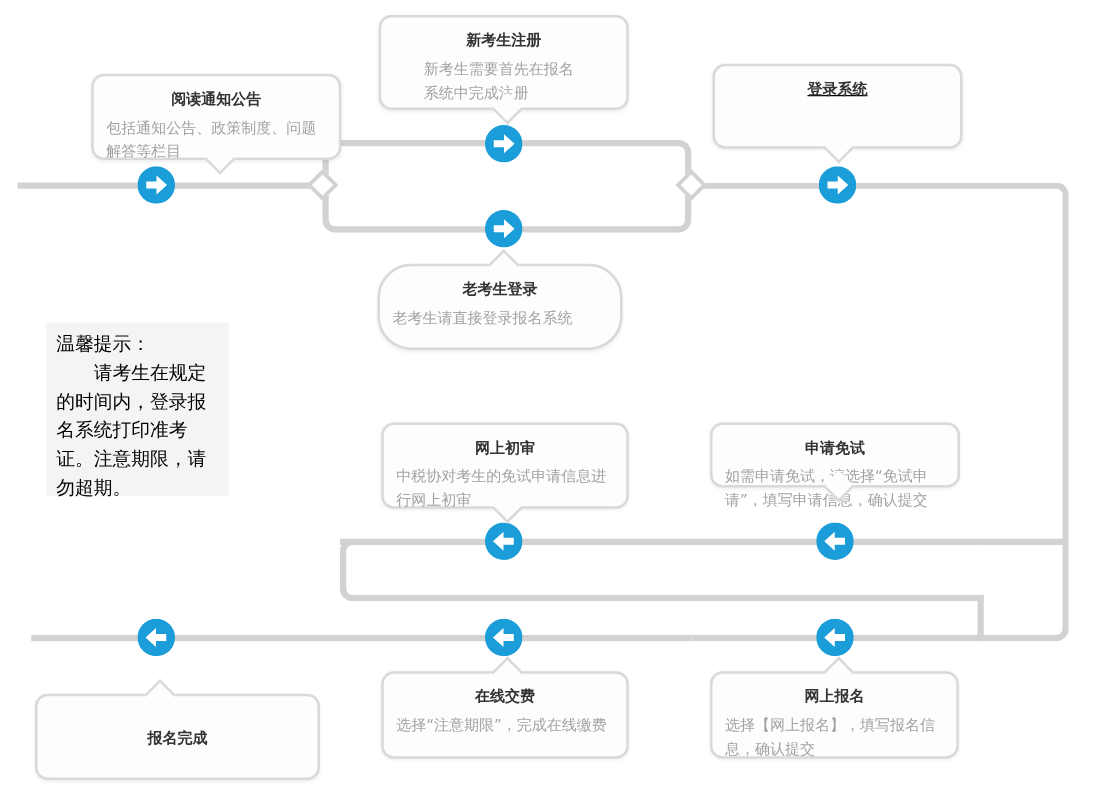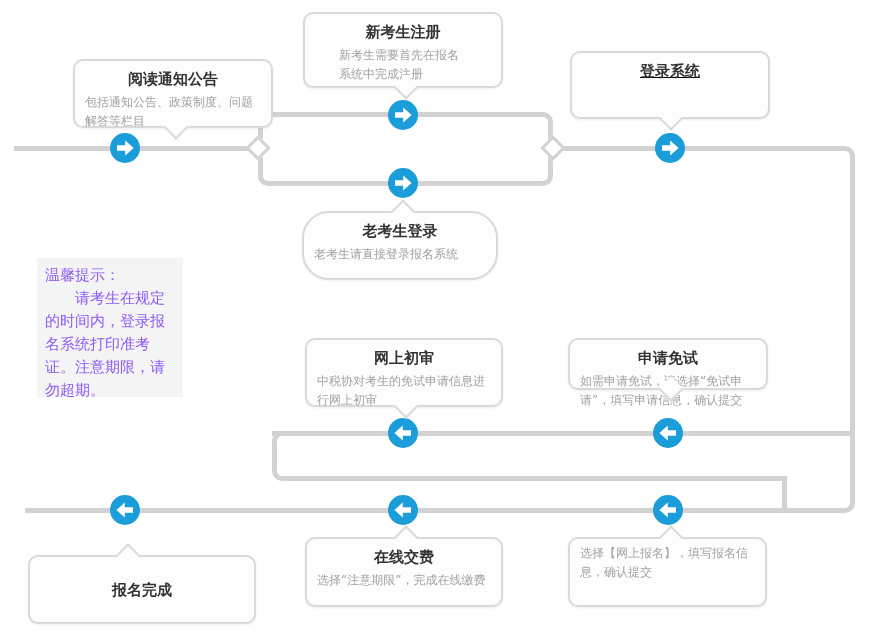--- a/index.html
+++ b/index.html
@@ -21,42 +21,42 @@
   #joint-left{left:249px;top:139px;}
   #joint-right{left:544px;top:139px;}
 
   
   .arrow{position:absolute;width:30px;height:30px;}
   .arrow svg{display:block;}
   .arrow.left svg{transform:scaleX(-1);}
 
   
   .box{position:absolute;box-sizing:border-box;background:#fdfdfd;border:2px solid #d9d9d9;border-radius:10px;box-shadow:0 1px 3px rgba(0,0,0,0.07);}
-  .box-title{font-size:15px;font-weight:bold;color:#333;text-align:center;margin-top:9px;line-height:18px;}
+  .box-title{font-size:12px;font-weight:bold;color:#333;text-align:center;margin-top:9px;line-height:18px;}
   .box-desc{font-size:12px;color:#a2a2a2;line-height:19px;padding:0 10px;margin-top:5px;text-align:left;}
   .box-desc.pad-lg{padding:0 34px;}
   .center-title{display:flex;align-items:center;justify-content:center;height:100%;}
   .center-title .box-title{margin:0;}
 
   .tail{position:absolute;width:16px;height:16px;background:#fdfdfd;transform:rotate(45deg);}
   .tail.down{bottom:-10px;border-right:2px solid #d9d9d9;border-bottom:2px solid #d9d9d9;}
   .tail.up{top:-10px;border-left:2px solid #d9d9d9;border-top:2px solid #d9d9d9;}
 
   #box-read-notice{left:25px;top:59px;width:200px;height:69px;margin-left:48px;}
   #box-new-register{left:303px;top:12px;width:200px;height:76px;}
   #box-login-system{left:570px;top:51px;width:200px;height:68px;text-decoration:underline;}
   #box-old-login{left:302px;top:211px;width:196px;height:69px;border-radius:27px;}
   #box-online-review{left:305px;top:338px;width:198px;height:69px;}
   #box-apply-exemption{left:568px;top:338px;width:200px;height:52px;}
   #box-register-complete{left:28px;top:538px;width:228px;height:69px;margin-top:17px;}
   #box-pay-online{left:305px;top:537px;width:198px;height:70px;}
   #box-register-online{left:568px;top:537px;width:199px;height:70px;}
 
   
-  #tips{position:absolute;left:37px;top:258px;width:146px;height:139px;box-sizing:border-box;background:#f4f4f4;color:#8b5cf6;font-size:15px;line-height:23px;padding:6px 8px;white-space:pre-line;}
+  #tips{position:absolute;left:37px;top:258px;width:146px;height:139px;box-sizing:border-box;background:#f4f4f4;color:#000000;font-size:15px;line-height:23px;padding:6px 8px;white-space:pre-line;}
 </style>
 </head>
 <body>
 
 <div id="stage">
 
   <div class="line" id="line-top-left"></div>
   <div class="path" id="split-rect"></div>
   <div class="path" id="right-loop"></div>
   <div class="line" id="line-bottom-left"></div>
@@ -163,20 +163,21 @@
     <div class="tail up" style="left:89px;"></div>
   </div>
 
   <div class="box" id="box-pay-online">
     <div class="box-title">在线交费</div>
     <div class="box-desc">选择“注意期限”，完成在线缴费</div>
     <div class="tail up" style="left:90px;"></div>
   </div>
 
   <div class="box" id="box-register-online">
+    <div class="box-title">网上报名</div>
     <div class="box-desc">选择【网上报名】，填写报名信息，确认提交</div>
     <div class="tail up" style="left:92px;"></div>
   </div>
 
   <div id="tips">温馨提示：
 　　请考生在规定的时间内，登录报名系统打印准考证。注意期限，请勿超期。</div>
 
 </div>
 
 </body></html>

